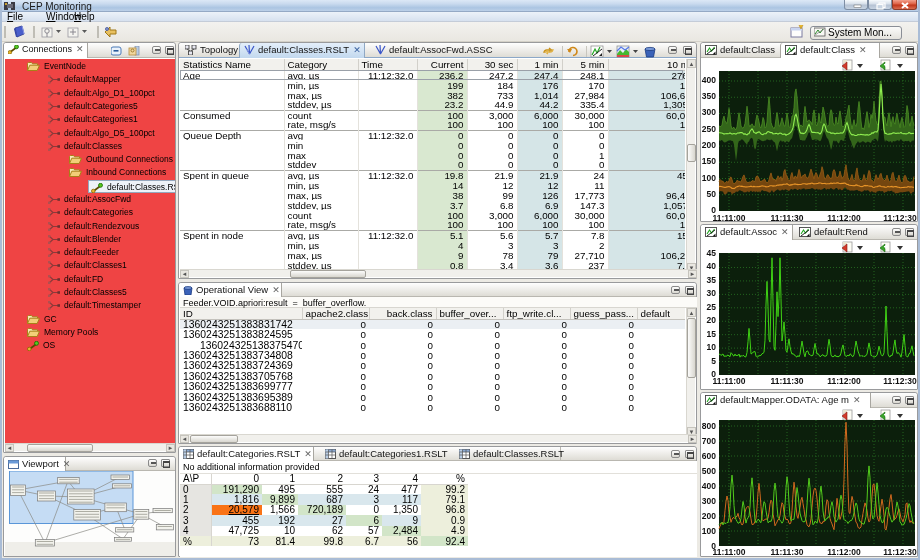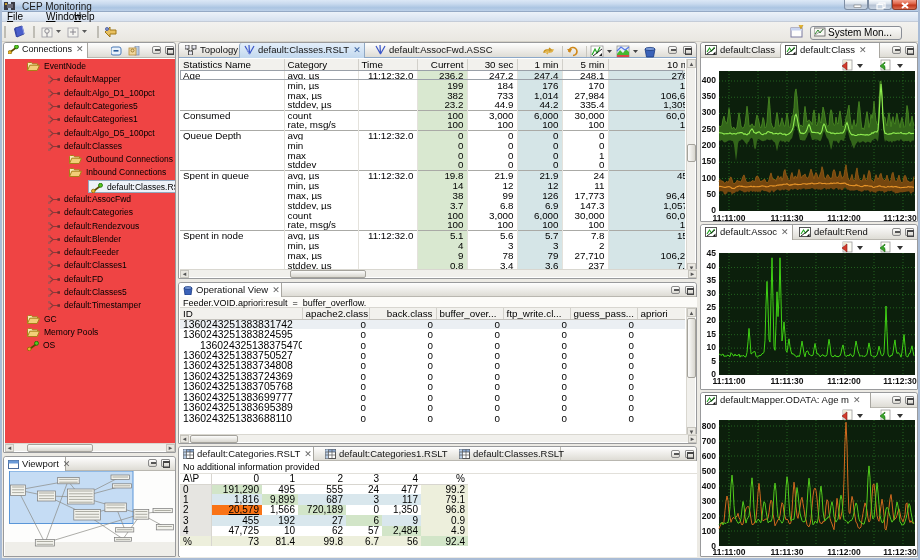--- a/index.html
+++ b/index.html
@@ -649,21 +649,21 @@
   <div class="abs" style="left:1px; top:25px; width:505px; height:128px; background:#fff; overflow:hidden;">
     <table class="grid" style="width:524px;">
       <tbody>
           <tr style="height:11px; background:#F2F1ED;">
         <th style="width:122px; border-right:1px solid #D2D0CA; border-bottom:1px solid #C4C2BC;">ID</th>
         <th class="num" style="width:67px; border-right:1px solid #D2D0CA; border-bottom:1px solid #C4C2BC;">apache2.class</th>
         <th class="num" style="width:67px; border-right:1px solid #D2D0CA; border-bottom:1px solid #C4C2BC;">back.class</th>
         <th style="width:67px; border-right:1px solid #D2D0CA; border-bottom:1px solid #C4C2BC;">buffer_over...</th>
         <th style="width:67px; border-right:1px solid #D2D0CA; border-bottom:1px solid #C4C2BC;">ftp_write.cl...</th>
         <th style="width:67px; border-right:1px solid #D2D0CA; border-bottom:1px solid #C4C2BC;">guess_pass...</th>
-        <th style="width:67px; border-bottom:1px solid #C4C2BC;">apriori</th>
+        <th style="width:67px; border-bottom:1px solid #C4C2BC;">default</th>
       </tr>
       <tr style="height:10.45px;background:#EBEFF3;">
             <td style="width:122px; font-size:10.4px;">1360243251383831742</td>
             <td class="num" style="width:67px;">0</td>
             <td class="num" style="width:67px;">0</td>
             <td class="num" style="width:67px;">0</td>
             <td class="num" style="width:67px;">0</td>
             <td class="num" style="width:67px;">0</td>
             <td style="width:67px;"></td>
           </tr>
@@ -671,29 +671,20 @@
             <td style="width:122px; font-size:10.4px;">1360243251383824595</td>
             <td class="num" style="width:67px;">0</td>
             <td class="num" style="width:67px;">0</td>
             <td class="num" style="width:67px;">0</td>
             <td class="num" style="width:67px;">0</td>
             <td class="num" style="width:67px;">0</td>
             <td style="width:67px;"></td>
           </tr>
       <tr style="height:10.45px;">
             <td style="width:122px; font-size:10.4px;padding-left:20px;">1360243251383754701</td>
-            <td class="num" style="width:67px;">0</td>
-            <td class="num" style="width:67px;">0</td>
-            <td class="num" style="width:67px;">0</td>
-            <td class="num" style="width:67px;">0</td>
-            <td class="num" style="width:67px;">0</td>
-            <td style="width:67px;"></td>
-          </tr>
-      <tr style="height:10.45px;">
-            <td style="width:122px; font-size:10.4px;">1360243251383750527</td>
             <td class="num" style="width:67px;">0</td>
             <td class="num" style="width:67px;">0</td>
             <td class="num" style="width:67px;">0</td>
             <td class="num" style="width:67px;">0</td>
             <td class="num" style="width:67px;">0</td>
             <td style="width:67px;"></td>
           </tr>
       <tr style="height:10.45px;">
             <td style="width:122px; font-size:10.4px;">1360243251383734808</td>
             <td class="num" style="width:67px;">0</td>

